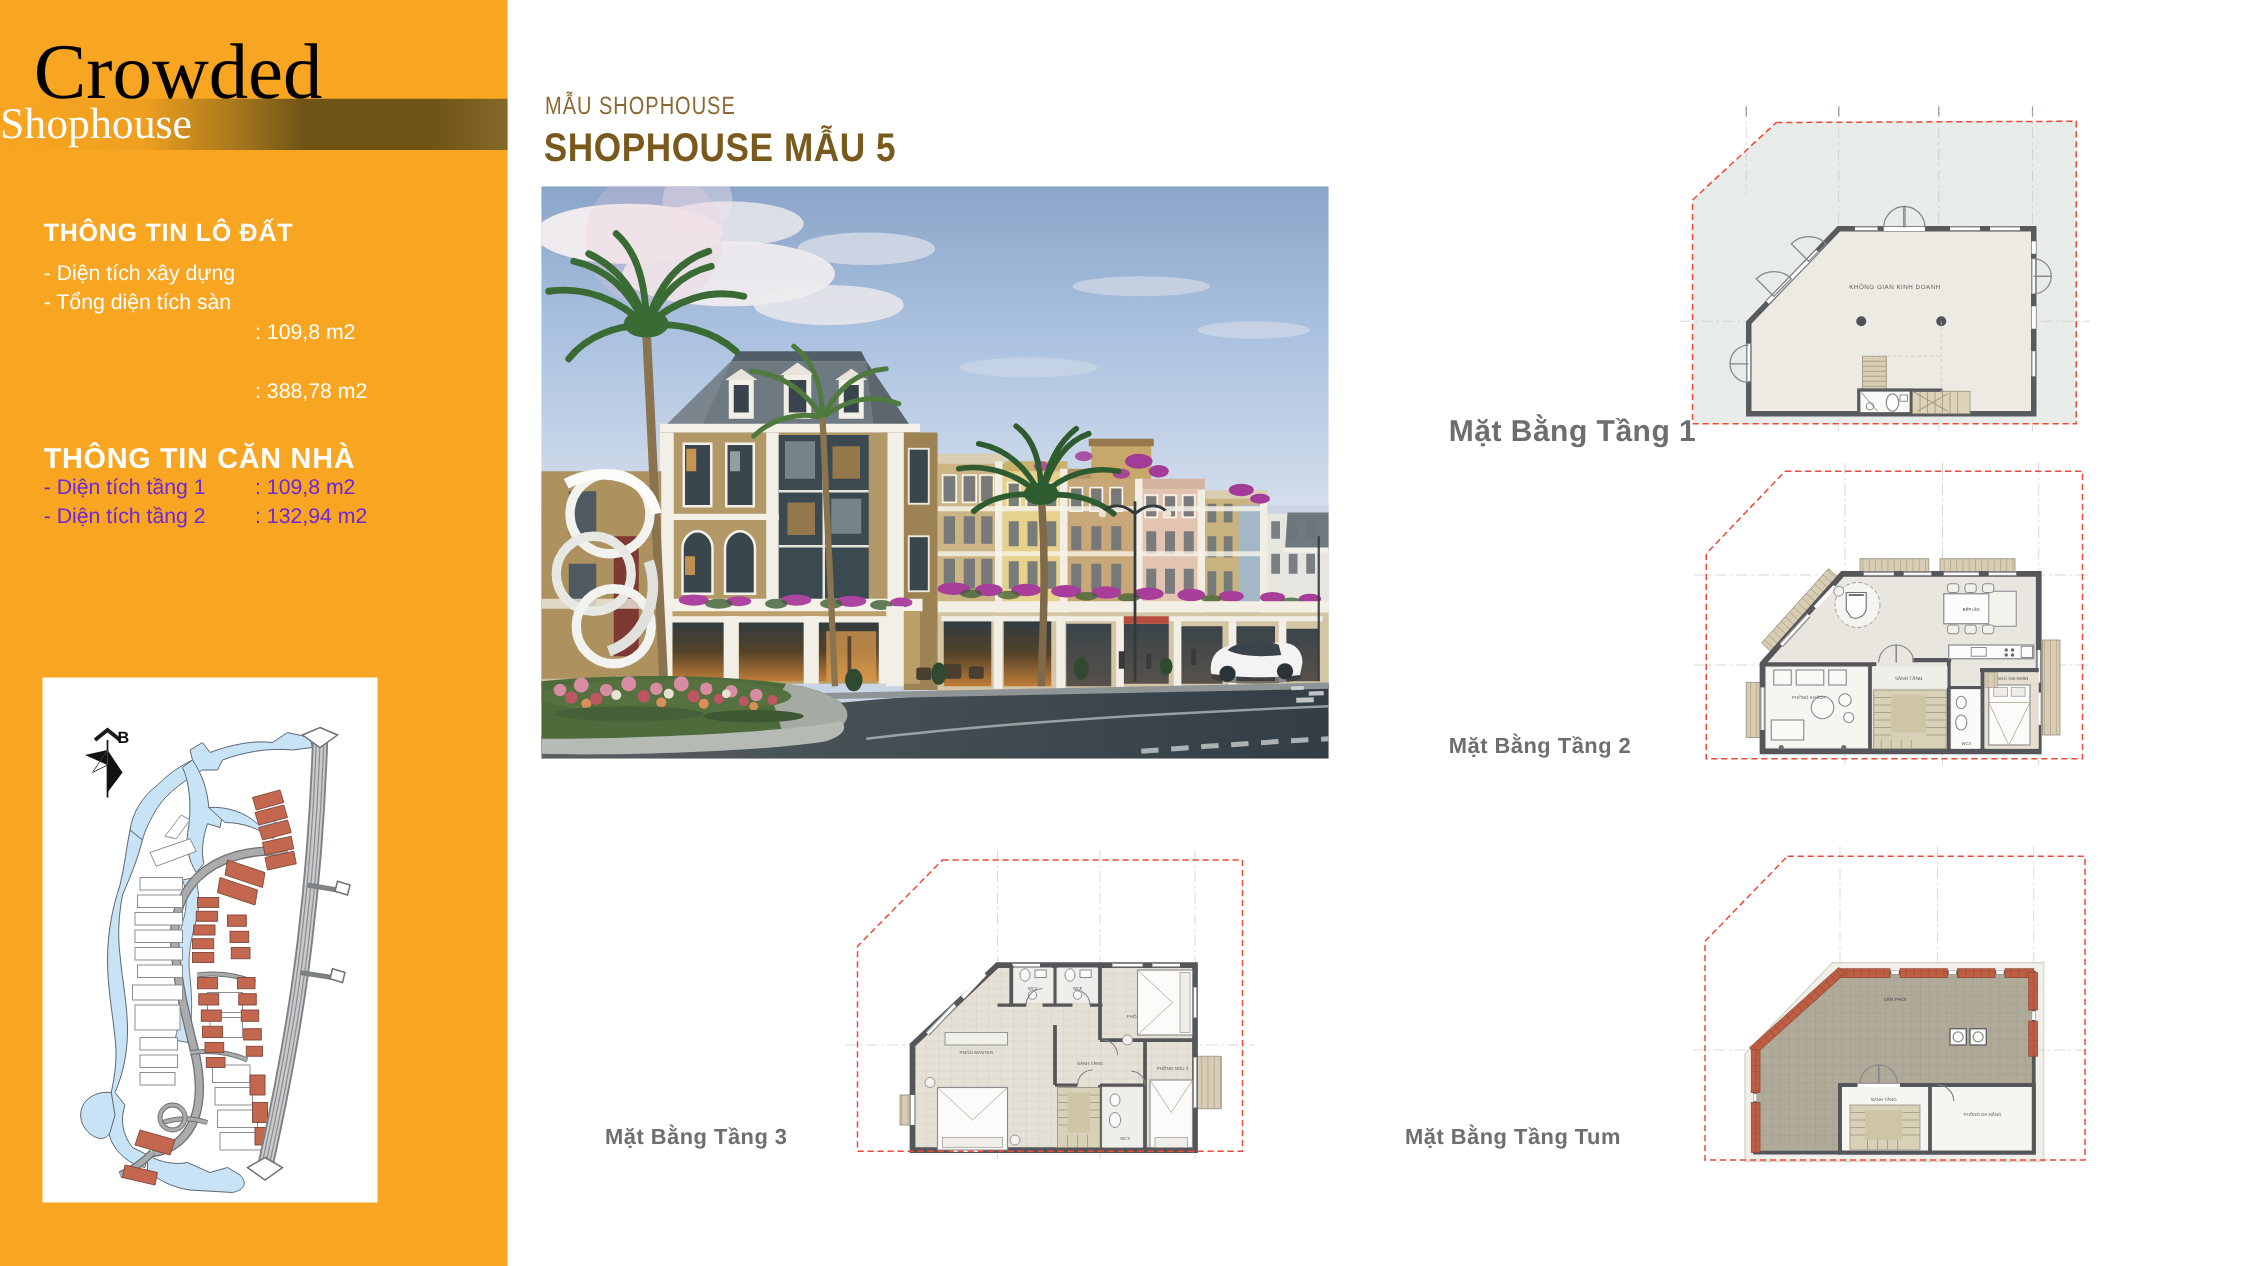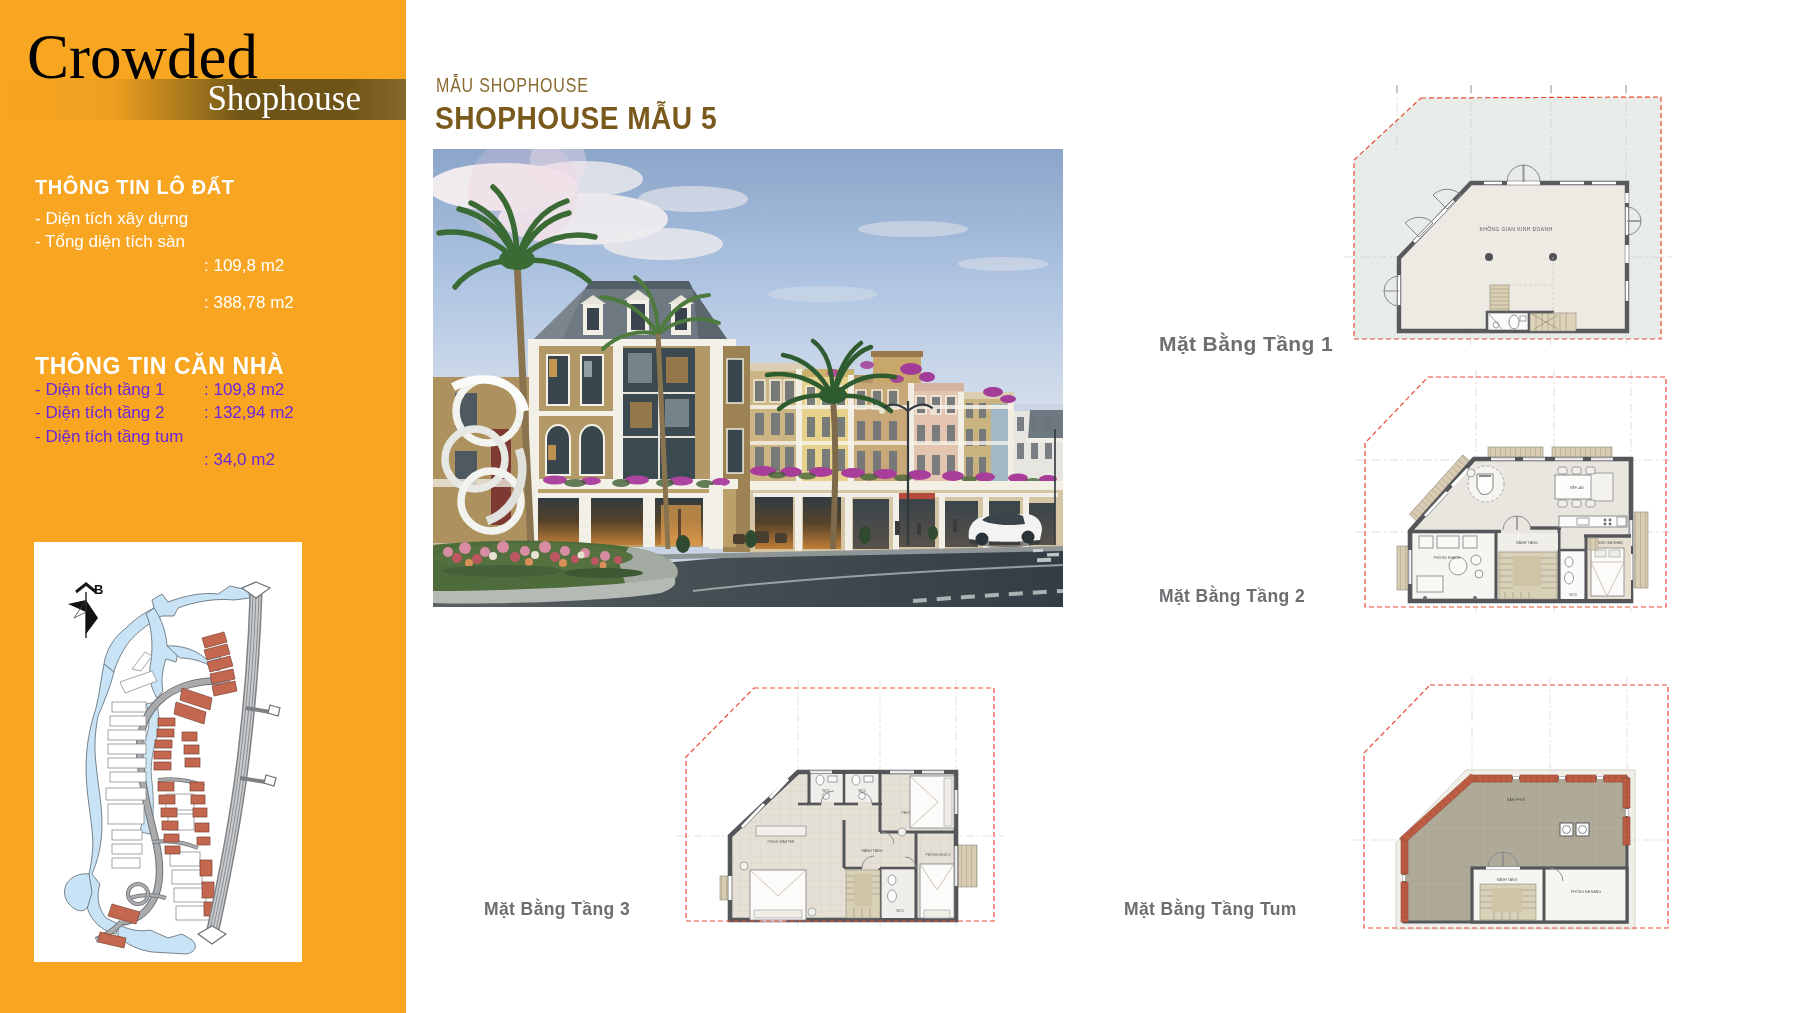--- a/index.html
+++ b/index.html
@@ -9,35 +9,34 @@
 </style>
 </head>
 <body>
 
 <div class="abs" style="left:0;top:0;width:406px;height:1013px;background:#F8A521"></div>
 
 <div class="abs" style="left:0;top:79px;width:406px;height:41px;background:linear-gradient(90deg, #F8A521 0%, #EF9F20 28%, #A9791D 46%, #6E5416 60%, #6E5416 85%, #86692A 100%)"></div>
 
 <div class="abs" style="left:27px;top:21px;font-family:'Liberation Serif',serif;font-size:63px;color:#000000;letter-spacing:0px">Crowded</div>
 
-<div class="abs" style="left:0;top:79px;width:361px;text-align:right;font-family:'Liberation Serif',serif;font-size:35px;color:#ffffff">Shophouse</div>
+<div class="abs" style="left:0;top:79px;width:361px;font-family:'Liberation Serif',serif;font-size:35px;color:#ffffff">Shophouse</div>
 
 <div class="abs" style="left:35px;top:176px;font-size:20px;font-weight:bold;color:#ffffff;letter-spacing:0.6px">THÔNG TIN LÔ ĐẤT</div>
 
 <div class="abs" style="left:35px;top:207px;width:360px;font-size:17px;color:#ffffff;line-height:23.3px">
   <div><span class="lbl">- Diện tích xây dựng</span><span class="abs" style="left:169px;top:46.6px">: 109,8 m2</span></div>
-  <div><span class="lbl">- Tổng diện tích sàn</span><span class="abs" style="left:169px;top:84px">: 388,78 m2</span></div>
+  <div><span class="lbl">- Tổng diện tích sàn</span><span class="abs" style="left:169px;top:94px">: 388,78 m2</span></div>
 </div>
 
 <div class="abs" style="left:35px;top:353px;font-size:23px;font-weight:bold;color:#ffffff;letter-spacing:0.6px">THÔNG TIN CĂN NHÀ</div>
 
 <div class="abs" style="left:35px;top:378px;width:360px;font-size:17px;color:#6d28d9;line-height:23.3px">
   <div><span class="lbl">- Diện tích tầng 1</span><span class="abs" style="left:169px">: 109,8 m2</span></div>
   <div><span class="lbl">- Diện tích tầng 2</span><span class="abs" style="left:169px;top:23.3px">: 132,94 m2</span></div>
-  <div><span class="lbl">- Diện tích tầng tum</span><span class="abs" style="left:169px;top:69.9px">: 34,0 m2</span></div>
 </div>
 
 <div class="abs" style="left:34px;top:542px;width:268px;height:420px;background:#ffffff">
 <svg width="268" height="420" viewBox="0 0 268 420">
 
 <g fill="#C7E3F5" stroke="#5B6670" stroke-width="0.8">
  <path d="M70,122 C72,108 80,95 92,86 C100,78 108,72 120,66 L118,58 L128,52 L134,60 C150,54 168,50 184,52 L196,44 L214,48 L216,56 L200,58 C180,56 160,60 144,66 L140,74 L128,74 C114,82 100,92 92,104 C86,114 82,122 80,130 Z"></path>
  <path d="M70,122 L80,130 C76,146 70,160 64,174 C61,190 60,206 62,222 C64,244 68,262 68,282 C68,302 64,318 58,332 L66,342 C62,354 64,366 72,376 L84,382 L82,392 C70,390 58,380 54,368 C51,356 52,344 55,332 C58,318 60,304 58,288 C56,268 52,248 52,226 C52,204 56,184 62,166 C66,150 67,136 70,122 Z"></path>
  <path d="M55,332 C46,331 38,334 33,341 C29,348 30,356 35,362 C41,369 50,372 54,364 L58,350 Z"></path>
  <path d="M84,382 C94,388 106,390 116,388 L134,396 L148,392 L158,398 C164,404 162,410 152,412 L118,410 C104,408 92,402 84,394 Z"></path>
@@ -716,21 +715,21 @@
 
 <g stroke="#C8C4BC" stroke-width="0.6" stroke-dasharray="3 2">
  <line x1="145" y1="200" x2="209" y2="200"></line>
         <line x1="209" y1="172" x2="209" y2="246"></line>
 </g>
 
 <path d="M77,13 L317,12 L317,254 L10,254 L10,75 Z" fill="none" stroke="#E94B38" stroke-width="1.2" stroke-dasharray="5 3"></path>
 </svg>
 </div>
 
-<div class="abs" style="left:1159px;top:332px;font-size:21px;font-weight:bold;color:#6d6e71;letter-spacing:0.4px">Mặt Bằng Tầng 1</div>
+<div class="abs" style="left:1159px;top:332px;font-size:24px;font-weight:bold;color:#6d6e71;letter-spacing:0.4px">Mặt Bằng Tầng 1</div>
 
 <div class="abs" style="left:1355px;top:370px;width:320px;height:245px">
 <svg width="320" height="245" viewBox="0 0 320 245">
 <defs>
  <pattern id="hatch2" width="5" height="5" patternUnits="userSpaceOnUse">
   <rect width="5" height="5" fill="#D8CDB4"></rect>
   <path d="M0,0 L0,5" stroke="#AFA283" stroke-width="1.1"></path>
  </pattern>
 </defs>
 

